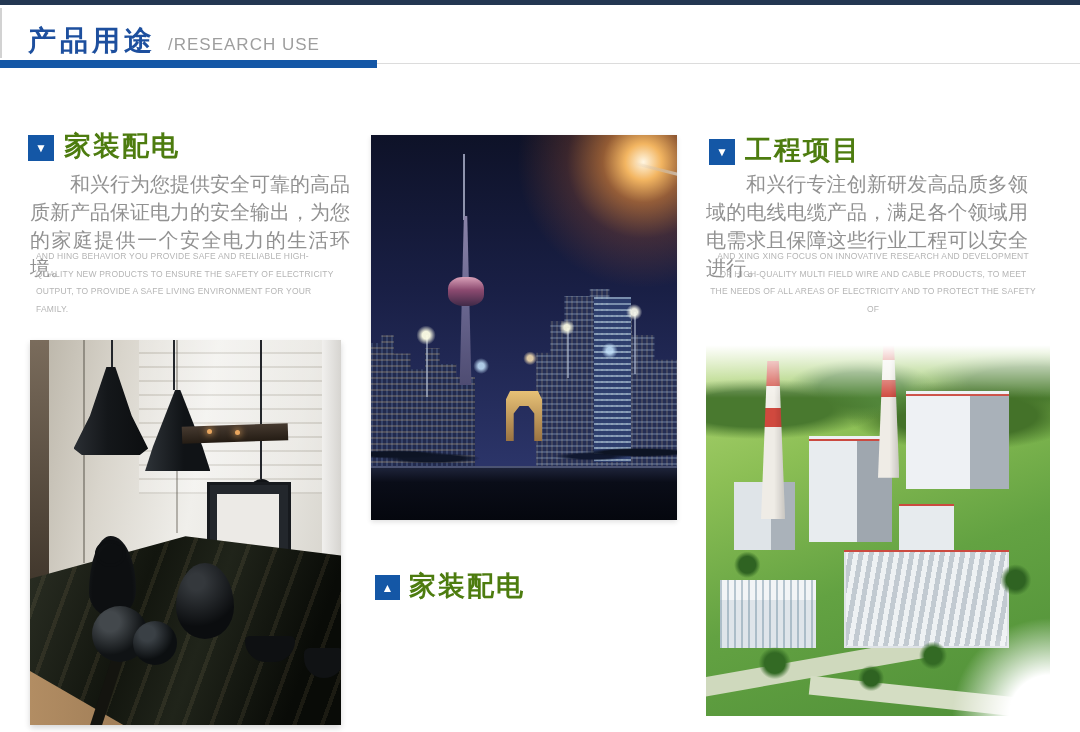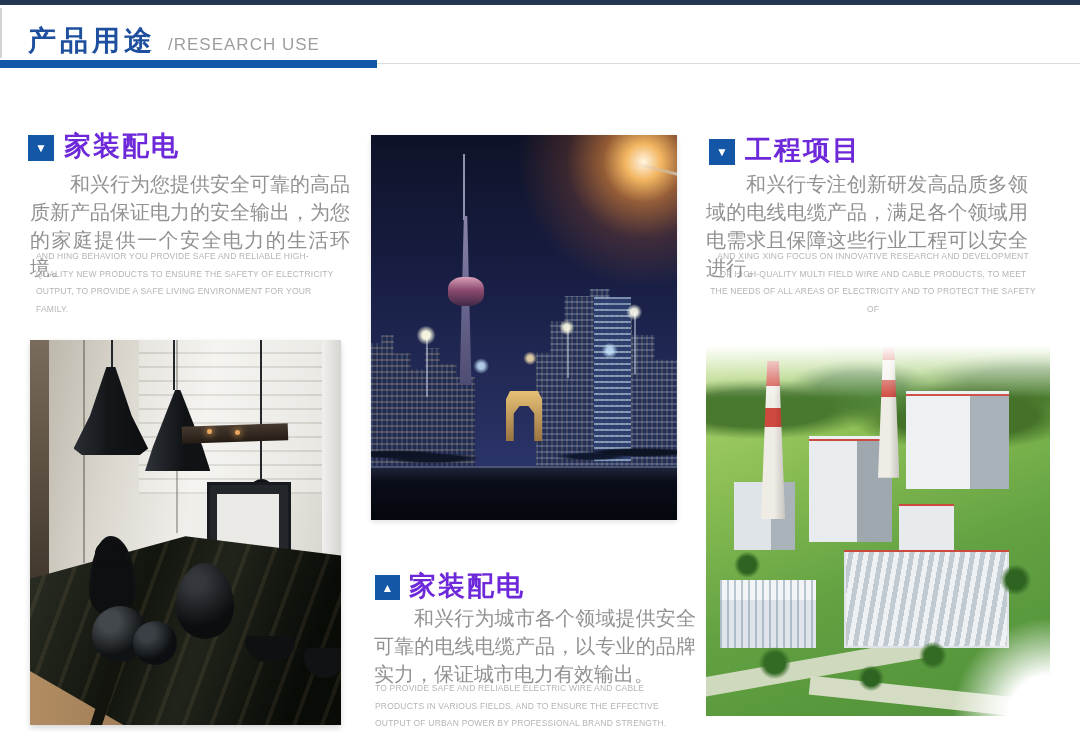--- a/index.html
+++ b/index.html
@@ -12,21 +12,21 @@
   .left-edge-line{left:0;top:8px;width:2px;height:50px;background:#d2d2d2;}
   .hdr-zh{left:28px;top:22px;font-size:28px;font-weight:bold;color:#1d4f9e;letter-spacing:4px;}
   .hdr-en{left:168px;top:35px;font-size:17px;color:#9e9e9e;letter-spacing:1px;}
   .hdr-thin{left:0;top:63px;width:1080px;height:1px;background:#dcdcdc;}
   .hdr-bar{left:0;top:60px;width:377px;height:8px;background:#1457a6;}
 
   
   .sec-icon{width:26px;height:26px;background:#1457a6;color:#ffffff;
             display:flex;align-items:center;justify-content:center;}
   .sec-icon span{font-size:12px;line-height:1;color:#fff;}
-  .sec-title{font-size:27px;font-weight:bold;color:#6d28d9;letter-spacing:2px;white-space:nowrap;}
+  .sec-title{font-size:27px;font-weight:bold;color:#4d7c0f;letter-spacing:2px;white-space:nowrap;}
   .sec-zh{font-size:20px;line-height:28px;color:#919191;text-align:justify;text-indent:2em;}
   .sec-en{font-size:8.5px;line-height:17.5px;color:#b5b5b5;letter-spacing:0.2px;text-transform:uppercase;}
 
   .s1-icon{left:28px;top:135px;} .s1-title{left:64px;top:128px;}
   .s1-zh{left:30px;top:170px;width:320px;} .s1-en{left:36px;top:248px;width:308px;}
 
   .s2-icon{left:375px;top:575px;width:25px;height:25px;} .s2-title{left:409px;top:568px;}
   .s2-zh{left:374px;top:604px;width:322px;} .s2-en{left:375px;top:680px;width:316px;}
 
   .s3-icon{left:709px;top:139px;} .s3-title{left:745px;top:132px;}
@@ -189,22 +189,20 @@
     <span>▼</span>
   </div>
   <div class="abs sec-title s3-title">工程项目</div>
   <div class="abs sec-zh s3-zh">和兴行专注创新研发高品质多领域的电线电缆产品，满足各个领域用电需求且保障这些行业工程可以安全进行。</div>
   <div class="abs sec-en s3-en">AND XING XING FOCUS ON INNOVATIVE RESEARCH AND DEVELOPMENT OF HIGH-QUALITY MULTI FIELD WIRE AND CABLE PRODUCTS, TO MEET THE NEEDS OF ALL AREAS OF ELECTRICITY AND TO PROTECT THE SAFETY OF</div>
 
   <div class="abs sec-icon s2-icon">
     <span>▲</span>
   </div>
   <div class="abs sec-title s2-title">家装配电</div>
-  <div class="abs sec-zh s2-zh">和兴行为城市各个领域提供安全可靠的电线电缆产品，以专业的品牌实力，保证城市电力有效输出。</div>
-  <div class="abs sec-en s2-en">TO PROVIDE SAFE AND RELIABLE ELECTRIC WIRE AND CABLE PRODUCTS IN VARIOUS FIELDS, AND TO ENSURE THE EFFECTIVE OUTPUT OF URBAN POWER BY PROFESSIONAL BRAND STRENGTH.</div>
 
   <div class="abs photo ph-int" aria-hidden="true">
     <div class="int-wall"></div>
     <div class="int-planks"></div>
     <div class="int-cabinet"></div>
     <div class="int-glass1"></div>
     <div class="int-glass2"></div>
     <div class="cord cord1"></div>
     <div class="cord cord2"></div>
     <div class="cord cord3"></div>

